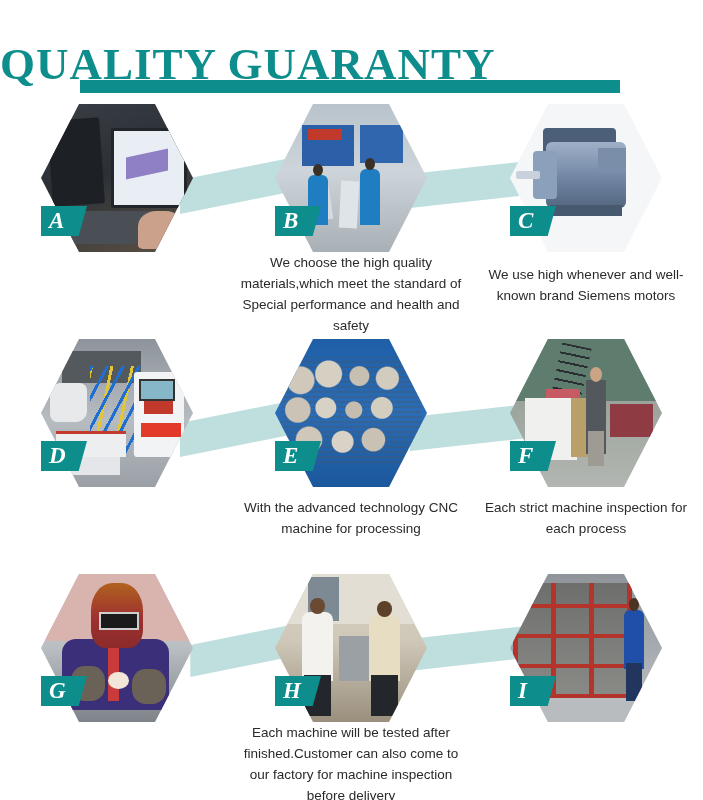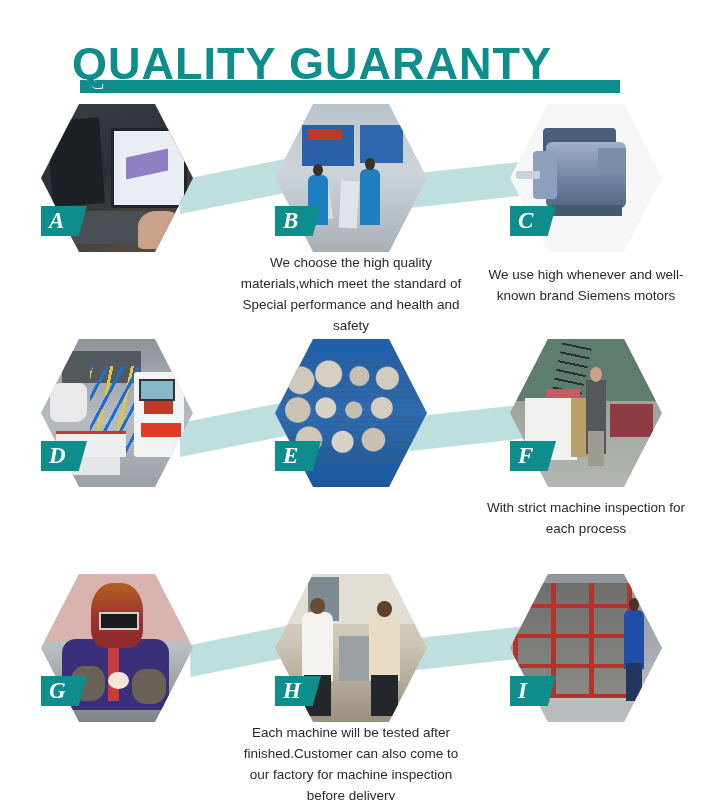--- a/index.html
+++ b/index.html
@@ -12,24 +12,24 @@
   }
   #page{position:relative;width:703px;height:800px;overflow:hidden;}
 
   
   .title-wrap{position:absolute;left:0;top:22px;width:703px;height:62px;}
   .title-bar{
     position:absolute;left:80px;top:58px;width:540px;height:13px;
     background:#0d8e8c;
   }
   .title-text{
-    position:absolute;left:0;top:16px;width:624px;text-align:center;
+    position:absolute;left:0;top:16px;width:624px;text-align:left;
     font-size:45px;font-weight:bold;letter-spacing:1px;
     color:#0d8e8c;
-    font-family:Liberation Sans, sans-serif;
+    font-family:Liberation Serif, serif;
     text-shadow:1px 1px 0 #ffffff;
   }
 
   
   .grid{position:absolute;left:0;top:96px;width:703px;}
   .row{position:relative;width:703px;height:235px;}
   .row.r3{height:250px;}
 
   .cell{position:absolute;top:0;width:234px;height:235px;}
   .cell.c0{left:0;}
@@ -279,37 +279,38 @@
         <div class="badge">D</div>
       </div>
 
       <div class="cell c1">
         <div class="hex">
           <div class="ph ph-e art">
             <div class="parts"></div>
           </div>
         </div>
         <div class="badge">E</div>
+        <div class="caption">With the advanced technology CNC machine for processing</div>
       </div>
 
       <div class="cell c2">
         <div class="hex">
           <div class="ph ph-f art">
             <div class="wall"></div>
               <div class="lad"></div>
               <div class="crate"></div>
             <div class="mred"></div>
               <div class="mach"></div>
               <div class="tool"></div>
             <div class="man"></div>
               <div class="legs"></div>
           </div>
         </div>
         <div class="badge">F</div>
-        <div class="caption">With strict machine inspection for each process</div>
+        <div class="caption">Each strict machine inspection for each process</div>
       </div>
     </div>
 
     <div class="row r3">
       <svg class="ribbon-svg" viewBox="0 0 703 250">
         <polygon points="180,84 310,58 310,92 180,118" fill="#bedfdd"></polygon>
         <polygon points="410,78 645,52 645,86 410,112" fill="#bedfdd"></polygon>
       </svg>
 
       <div class="cell c0">

